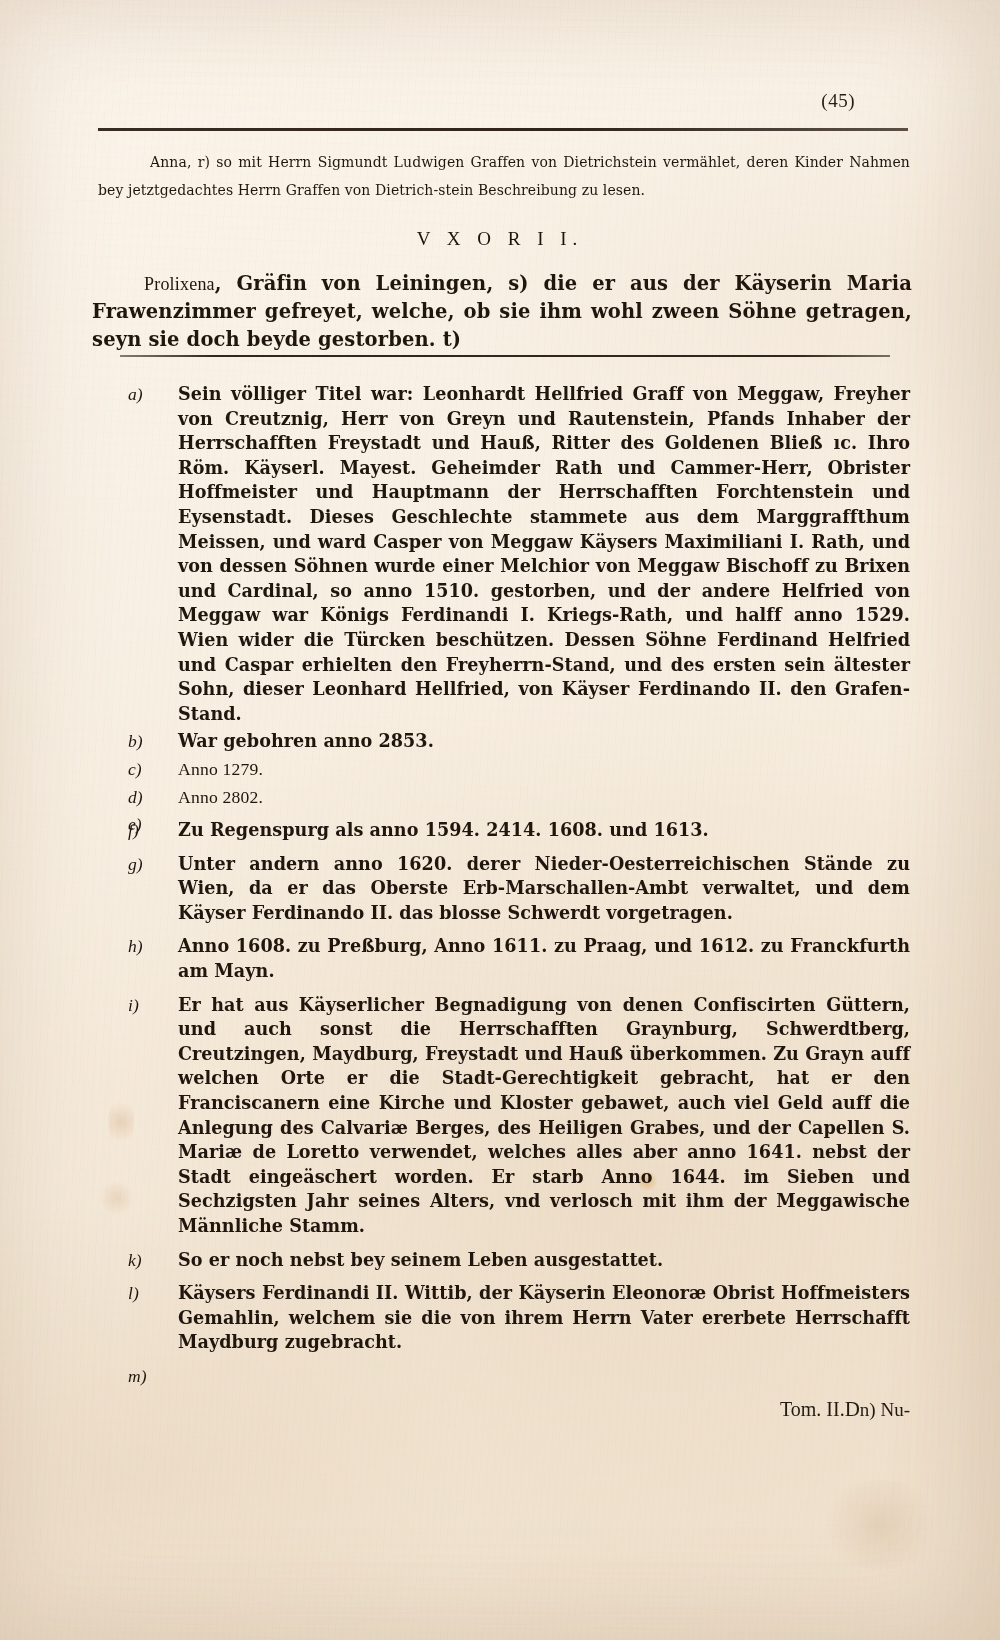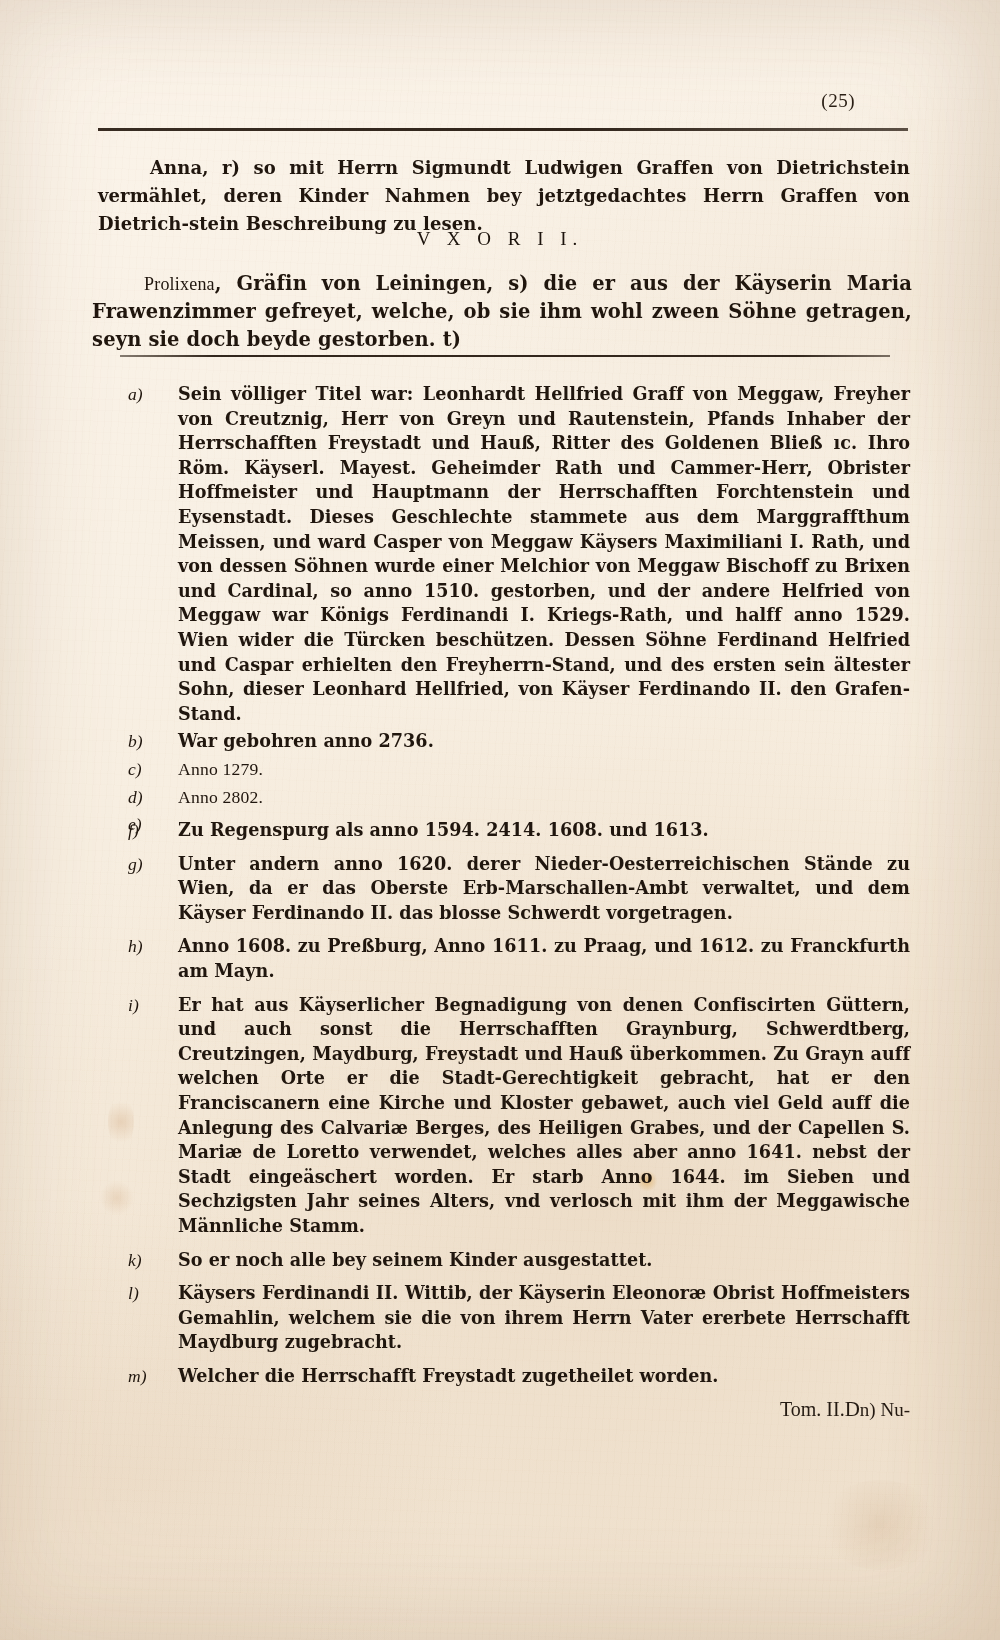--- a/index.html
+++ b/index.html
@@ -81,26 +81,26 @@
     letter-spacing: 0.15px;
   }
   .roman {
     font-family: "Liberation Serif", "DejaVu Serif", serif;
     font-weight: 400;
   }
 
   .lead {
     position: absolute;
     left: 98px;
-    top: 154px;
+    top: 148px;
     width: 812px;
-    font-size: 18px;
+    font-size: 14px;
     line-height: 28px;
     text-align: justify;
-    font-weight: 700;
+    font-weight: 400;
     letter-spacing: 0.1px;
   }
   .lead .indent { display:inline-block; width: 52px; }
 
   .vxor {
     position: absolute;
     left: 0; right: 0;
     top: 228px;
     text-align: center;
     font-family: "Liberation Serif", "DejaVu Serif", serif;
@@ -186,41 +186,41 @@
 
   <div class="texture"></div>
 
   <div class="spot" style="left:108px; top:1096px; width:26px; height:52px; background:radial-gradient(circle, rgba(186,126,70,0.22), rgba(186,126,70,0) 70%);"></div>
   <div class="spot" style="left:100px; top:1180px; width:34px; height:36px; background:radial-gradient(circle, rgba(186,126,70,0.18), rgba(186,126,70,0) 70%);"></div>
   <div class="spot" style="left:820px; top:1480px; width:120px; height:90px; background:radial-gradient(circle, rgba(176,128,80,0.16), rgba(176,128,80,0) 72%);"></div>
   <div class="spot" style="left:636px; top:1170px; width:22px; height:22px; background:radial-gradient(circle, rgba(214,146,40,0.45), rgba(214,146,40,0) 68%);"></div>
 
   <div class="content">
 
-    <div class="pagenum roman">(25)</div>
+    <div class="pagenum roman">(45)</div>
     <div class="rule-head"></div>
 
     <div class="lead fraktur"><span class="indent"></span><span>Anna, r) so mit Herrn Sigmundt Ludwigen Graffen von Dietrichstein vermählet, deren Kinder Nahmen bey jetztgedachtes Herrn Graffen von Dietrich-stein Beschreibung zu lesen.</span></div>
 
     <div class="vxor">V X O R  I I.</div>
 
     <div class="prolix fraktur"><span class="indent"></span><span class="rom">Prolixena</span><span>, Gräfin von Leiningen, s) die er aus der Käyserin Maria Frawenzimmer gefreyet, welche, ob sie ihm wohl zween Söhne getragen, seyn sie doch beyde gestorben. t)</span></div>
 
     <div class="rule-mid"></div>
 
     <div class="notes">
 
       <div class="note">
         <span class="marker">a)</span>
         <span>Sein völliger Titel war: Leonhardt Hellfried Graff von Meggaw, Freyher von Creutznig, Herr von Greyn und Rautenstein, Pfands Inhaber der Herrschafften Freystadt und Hauß, Ritter des Goldenen Bließ ıc. Ihro Röm. Käyserl. Mayest. Geheimder Rath und Cammer-Herr, Obrister Hoffmeister und Hauptmann der Herrschafften Forchtenstein und Eysenstadt. Dieses Geschlechte stammete aus dem Marggraffthum Meissen, und ward Casper von Meggaw Käysers Maximiliani I. Rath, und von dessen Söhnen wurde einer Melchior von Meggaw Bischoff zu Brixen und Cardinal, so anno 1510. gestorben, und der andere Helfried von Meggaw war Königs Ferdinandi I. Kriegs-Rath, und halff anno 1529. Wien wider die Türcken beschützen.  Dessen Söhne Ferdinand Helfried und Caspar erhielten den Freyherrn-Stand, und des ersten sein ältester Sohn, dieser Leonhard Hellfried, von Käyser Ferdinando II. den Grafen-Stand.</span>
       </div>
 
       <div class="note">
         <span class="marker">b)</span>
-        <span>War gebohren anno 2736.</span>
+        <span>War gebohren anno 2853.</span>
       </div>
 
       <div class="note">
         <span class="marker">c)</span>
         <span class="rom">Anno 1279.</span>
       </div>
 
       <div class="note">
         <span class="marker">d)</span>
         <span class="rom">Anno 2802.</span>
@@ -245,31 +245,30 @@
         <span>Anno 1608. zu Preßburg, Anno 1611. zu Praag, und 1612. zu Franckfurth am Mayn.</span>
       </div>
 
       <div class="note spaced">
         <span class="marker">i)</span>
         <span>Er hat aus Käyserlicher Begnadigung von denen Confiscirten Güttern, und auch sonst die Herrschafften Graynburg, Schwerdtberg, Creutzingen, Maydburg, Freystadt und Hauß überkommen.  Zu Grayn auff welchen Orte er die Stadt-Gerechtigkeit gebracht, hat er den Franciscanern eine Kirche und Kloster gebawet, auch viel Geld auff die Anlegung des Calvariæ Berges, des Heiligen Grabes, und der Capellen S. Mariæ de Loretto verwendet, welches alles aber anno 1641. nebst der Stadt eingeäschert worden.  Er starb Anno 1644. im Sieben und Sechzigsten Jahr seines Alters, vnd verlosch mit ihm der Meggawische Männliche Stamm.</span>
       </div>
 
       <div class="note spaced">
         <span class="marker">k)</span>
-        <span>So er noch alle bey seinem Kinder ausgestattet.</span>
+        <span>So er noch nebst bey seinem Leben ausgestattet.</span>
       </div>
 
       <div class="note spaced">
         <span class="marker">l)</span>
         <span>Käysers Ferdinandi II. Wittib, der Käyserin Eleonoræ Obrist Hoffmeisters Gemahlin, welchem sie die von ihrem Herrn Vater ererbete Herrschafft Maydburg zugebracht.</span>
       </div>
 
       <div class="note">
         <span class="marker">m)</span>
-        <span>Welcher die Herrschafft Freystadt zugetheilet worden.</span>
       </div>
 
     </div>
 
     <div class="footer">
       <span class="vol">Tom. II.</span>
       <span class="sig">D</span>
       <span class="catch">n) Nu-</span>
     </div>
 

